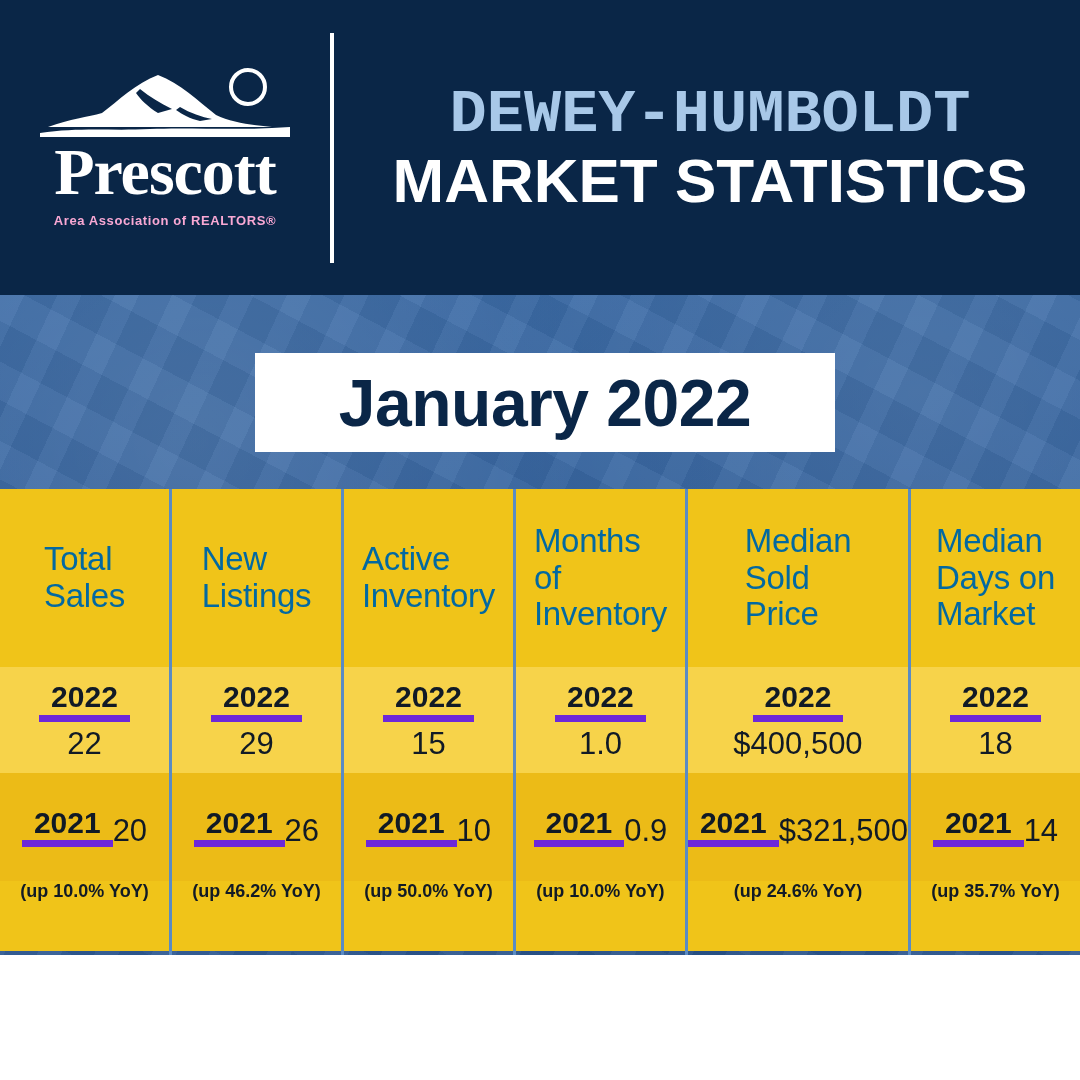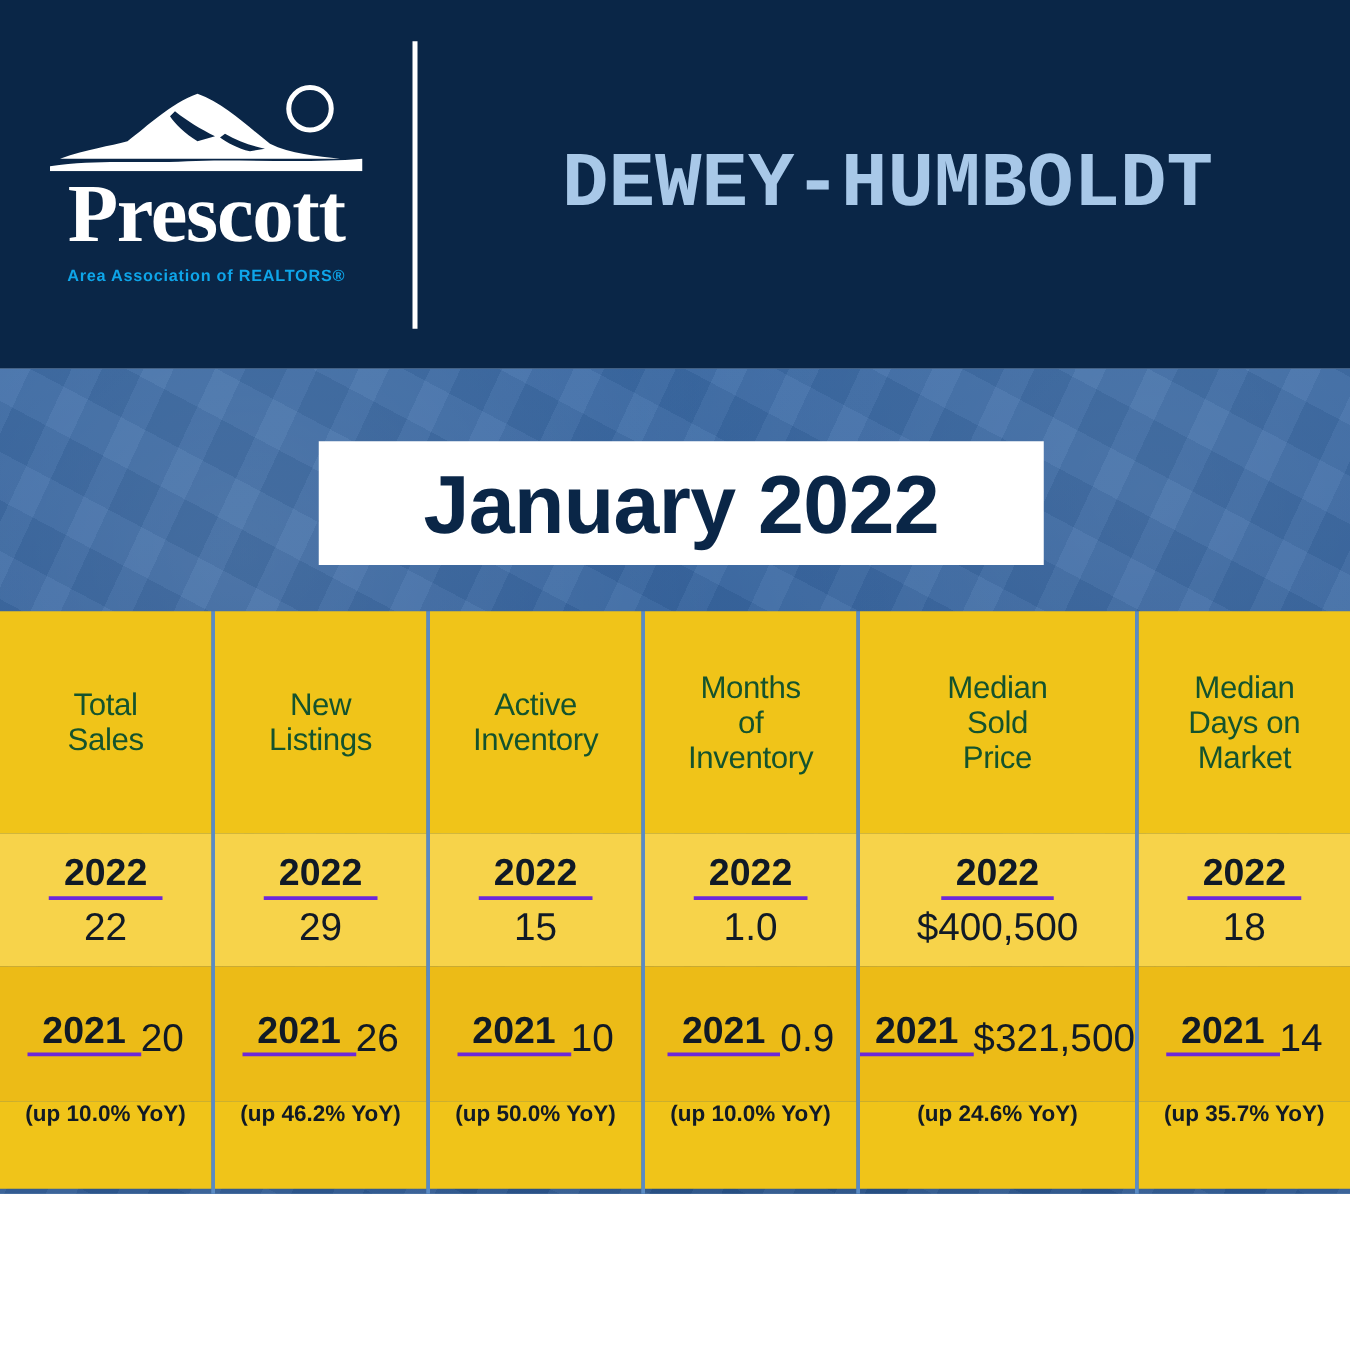--- a/index.html
+++ b/index.html
@@ -23,21 +23,21 @@
     color:#fff;
   }
   .logo-mark { width:250px; height:70px; position:relative; margin-bottom:2px; }
   .logo-name {
     font-family:"Liberation Serif", serif;
     font-size:66px; font-weight:bold; letter-spacing:-1px; line-height:1;
     color:#ffffff;
   }
   .logo-sub {
     font-size:13px; font-weight:bold; letter-spacing:0.6px;
-    margin-top:8px; color:#0ea5e9;
+    margin-top:8px; color:#f9a8d4;
   }
   .header-divider {
     width:4px; height:230px; background:#ffffff; flex:0 0 4px;
   }
   .header-titles {
     flex:1; display:flex; flex-direction:column; align-items:center;
     justify-content:center; padding-left:6px;
   }
   .title-main {
     font-size:62px; font-weight:bold; letter-spacing:0px;
@@ -90,34 +90,34 @@
   }
   .col:last-child { border-right:none; }
   .col:first-child { border-left:none; }
 
   .cell-head {
     height:178px; background:#f0c419;
     display:flex; align-items:center; justify-content:center;
     padding:4px 2px;
   }
   .cell-head span {
-    font-size:25px; color:#14532d; line-height:1.12; text-align:center;
+    font-size:33px; color:#0369a1; line-height:1.12; text-align:left;
     font-weight:400; letter-spacing:-0.3px;
   }
   .cell-2022 {
     height:106px; background:#f7d34a;
     display:flex; flex-direction:column; align-items:center; justify-content:center;
   }
   .cell-2021 {
     height:108px; background:#ecbb17;
     display:flex; flex-direction:row; align-items:center; justify-content:center;
   }
   .yr {
     font-size:30px; font-weight:bold; color:#111a26;
-    border-bottom:3px solid #6d28d9; padding:0 12px 2px 12px; line-height:1.05;
+    border-bottom:7px solid #6d28d9; padding:0 12px 2px 12px; line-height:1.05;
   }
   .val {
     font-size:31px; color:#111a26; margin-top:6px; line-height:1;
     white-space:nowrap;
   }
   .cell-yoy {
     height:70px; background:#f0c419;
     display:flex; justify-content:center;
   }
   .cell-yoy span {
@@ -153,20 +153,21 @@
         </svg>
       </div>
       <div class="logo-name">Prescott</div>
       <div class="logo-sub">Area Association of REALTORS®</div>
     </div>
 
     <div class="header-divider"></div>
 
     <div class="header-titles">
       <div class="title-main">DEWEY-HUMBOLDT</div>
+      <div class="title-sub">MARKET STATISTICS</div>
     </div>
   </div>
 
   <div class="photo-band">
     <div class="photo-texture"></div>
     <div class="photo-overlay"></div>
 
     <div class="month-banner">
       <div class="month-text">January 2022</div>
     </div>

